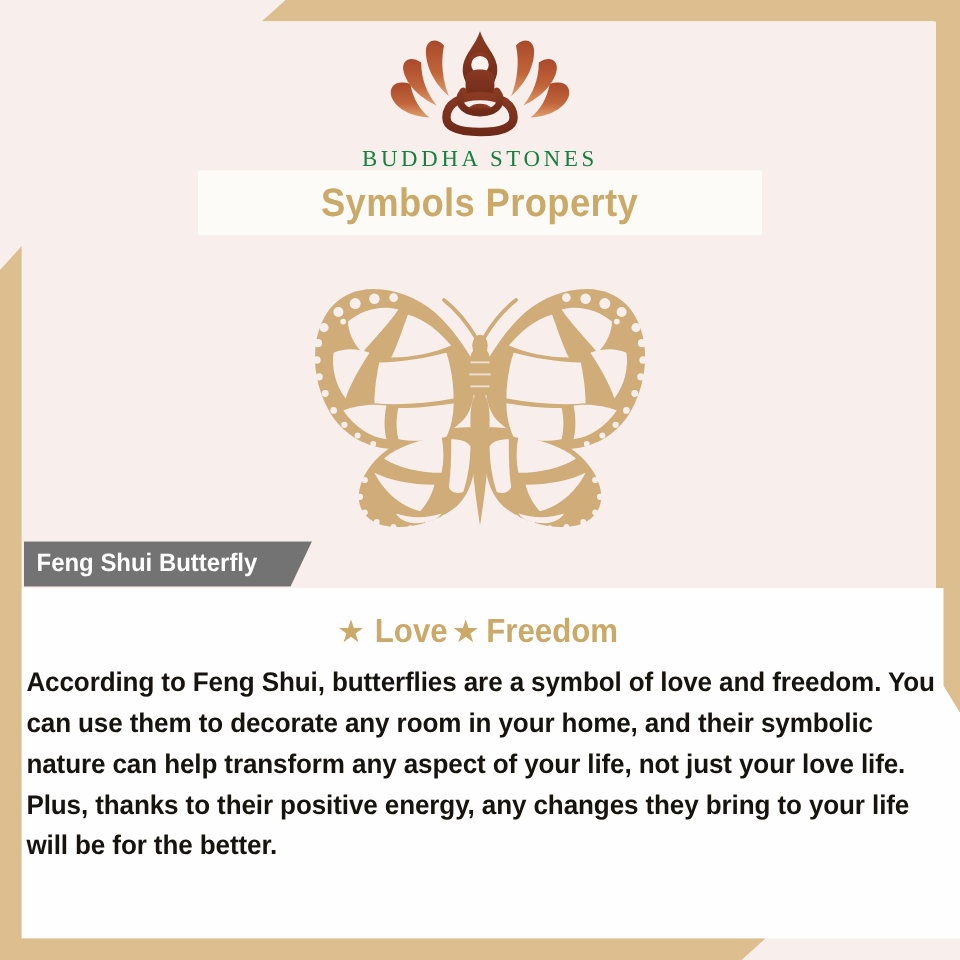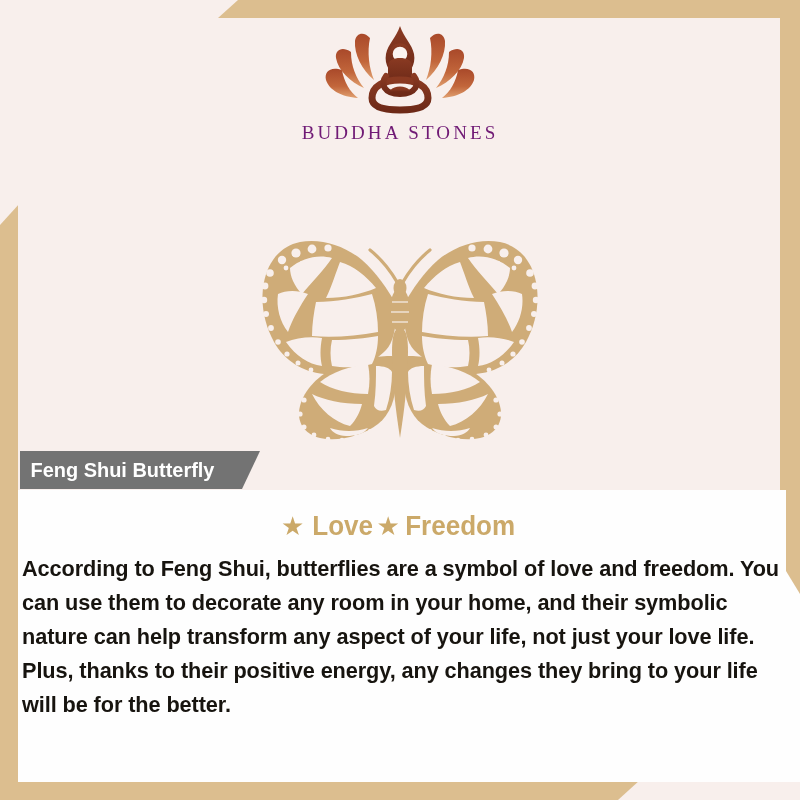--- a/index.html
+++ b/index.html
@@ -42,21 +42,21 @@
   
   #logo-block{
     position:absolute;left:0;top:22px;width:800px;
     display:flex;flex-direction:column;align-items:center;
   }
   #logo-mark{display:block;}
   #brand-name{
     margin-top:4px;
     font-family:"Liberation Serif", serif;
     font-size:19px;letter-spacing:3.1px;
-    color:#701a75;font-weight:400;
+    color:#15803d;font-weight:400;
     text-align:center;
   }
 
   
   #title-banner{
     position:absolute;left:165px;top:142px;width:470px;height:54px;
     background:#FDFBF8;
     display:flex;align-items:center;justify-content:center;
   }
   #title-text{
@@ -169,20 +169,23 @@
       <path d="M72,76 C72,64 84,58 100,58 C116,58 128,64 128,76 C128,84 118,88 100,88
                C82,88 72,84 72,76 Z" fill="none" stroke="url(#gbrown)" stroke-width="7" stroke-linejoin="round"></path>
 
       <path d="M86,54 C80,62 84,72 100,72 C116,72 120,62 114,54" fill="none" stroke="url(#gbrown)" stroke-width="6" stroke-linecap="round"></path>
 
       <path d="M92,70 C96,66 104,66 108,70" fill="none" stroke="url(#gbrown)" stroke-width="5" stroke-linecap="round"></path>
     </svg>
     <div id="brand-name">BUDDHA STONES</div>
   </div>
 
+  <div id="title-banner">
+    <span id="title-text">Symbols Property</span>
+  </div>
 
   <div id="butterfly-wrap">
     <svg width="360" height="212" viewBox="0 0 360 212">
       <g fill="#CFAC78">
 
         <path d="M176,72
                  C168,58 156,40 142,28 C124,13 100,6 80,10
                  C60,14 48,30 44,50 C40,70 44,92 54,110
                  C64,128 82,140 104,142 C126,144 150,134 166,118
                  C174,110 177,92 176,72 Z"></path>

